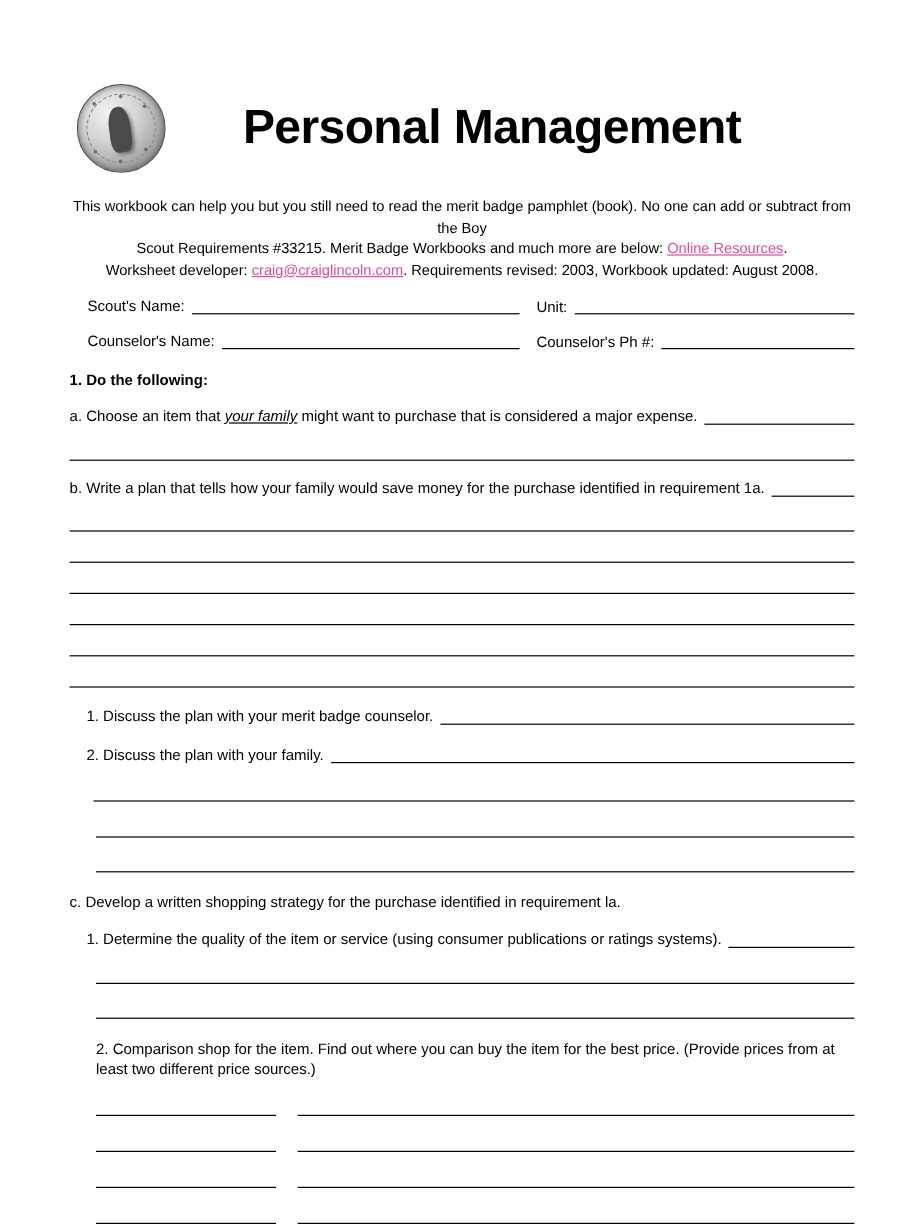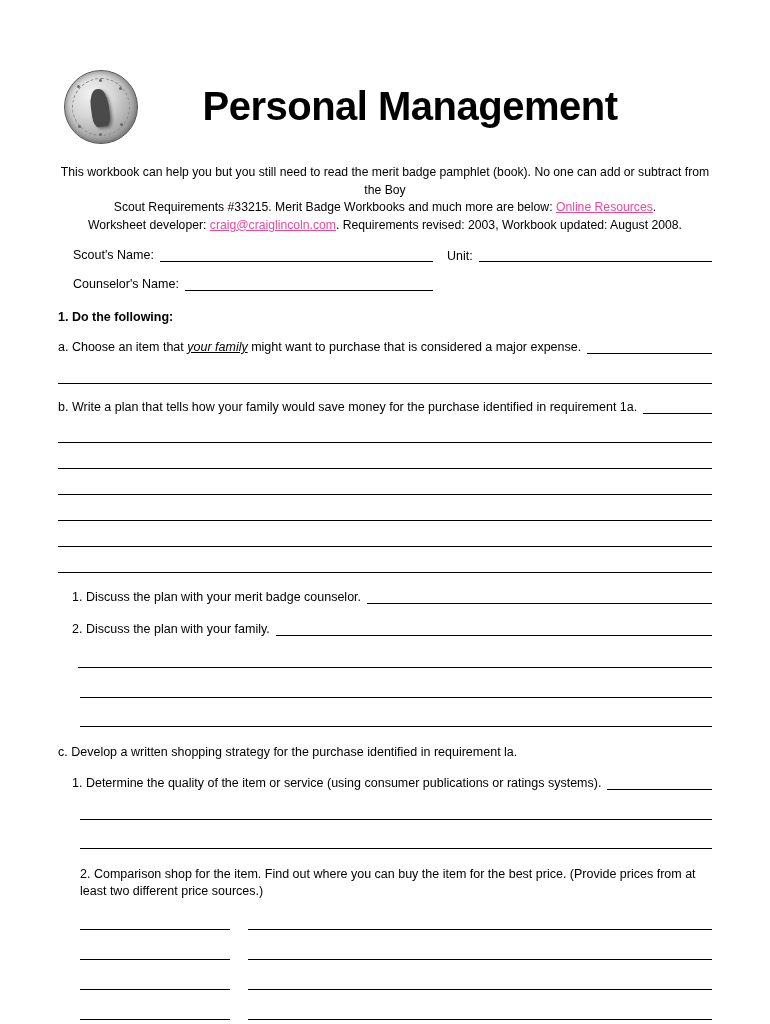--- a/index.html
+++ b/index.html
@@ -231,20 +231,24 @@
         <span class="lbl">Unit:</span>
         <span class="rule"></span>
       </div>
     </div>
 
     <div class="row">
       <div class="col-left">
         <span class="lbl">Counselor's Name:</span>
         <span class="rule"></span>
       </div>
+      <div class="col-right">
+        <span class="lbl">Counselor's Ph #:</span>
+        <span class="rule"></span>
+      </div>
     </div>
 
     <div class="sec-head">1. Do the following:</div>
 
     <div class="q">
       <span class="txt"><span>a. Choose an item that </span><u>your family</u><span> might want to purchase that is considered a major expense.</span></span>
       <span class="rule"></span>
     </div>
     <div class="blank-line"></div>
 

